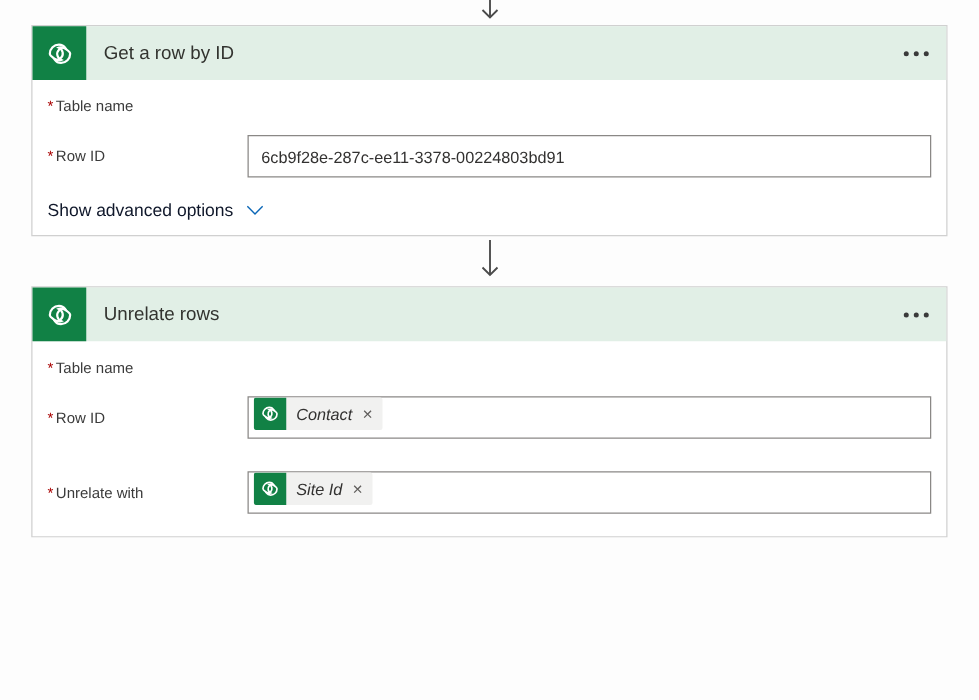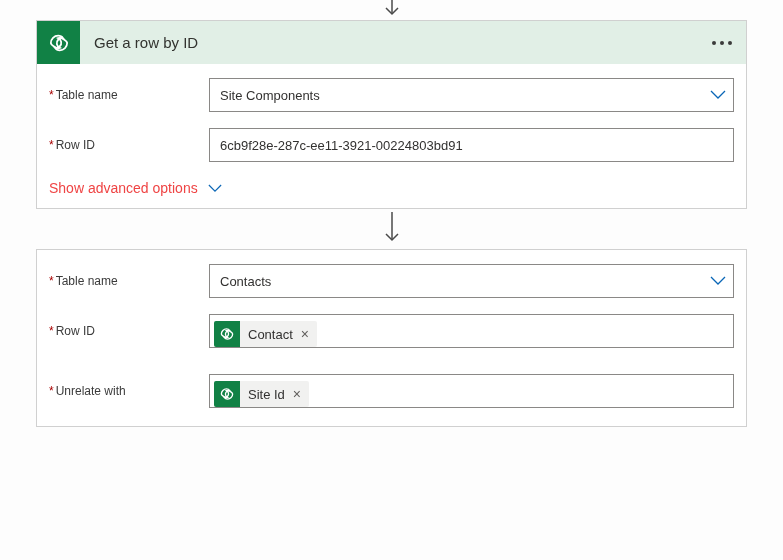--- a/index.html
+++ b/index.html
@@ -4,21 +4,21 @@
 <style>
   * { box-sizing: border-box; margin: 0; padding: 0; }
   body {
     font-family: "Segoe UI", Arial, sans-serif;
     font-size: 13px;
     background: #fdfdfd;
     padding: 0;
     color: #323130;
     width: 783px;
   }
-  .flow-container { padding: 0 36px; border-radius: 15px; }
+  .flow-container { padding: 0 25px; border-radius: 15px; }
   .arrow-container {
     display: flex;
     justify-content: center;
     align-items: center;
     height: 40px;
   }
   .arrow-container.top { height: 20px; align-items: flex-end; overflow: hidden; }
   .arrow-svg { width: 16px; height: 34px; }
   .card {
     border: 1px solid #d0d0d0;
@@ -81,23 +81,24 @@
     position: relative;
   }
   .field-text { flex: 1; color: #323130; }
   .dropdown-chevron {
     width: 18px; height: 18px;
     display: flex; align-items: center; justify-content: center;
     color: #0078d4;
   }
   .token-row {
     display: flex;
-    align-items: flex-end;
+    align-items: flex-start;
     gap: 6px;
     padding-left: 4px;
+    font-style: italic;
   }
   .token {
     display: inline-flex;
     align-items: center;
     background: #f1f1f0;
     border-radius: 2px;
     overflow: hidden;
     height: 26px;
   }
   .token-icon {
@@ -114,21 +115,21 @@
     padding: 0 8px 0 2px;
     color: #605e5c;
     font-size: 14px;
     cursor: pointer;
     line-height: 1;
   }
   .advanced-link {
     display: flex;
     align-items: center;
     gap: 10px;
-    color: #ef4444;
+    color: #0f172a;
     font-size: 14px;
     cursor: pointer;
     margin-top: 18px;
   }
   .advanced-link .chev { color: #0567ab; }
   .dataverse-swirl {
     width: 26px; height: 26px;
   }
   .dataverse-swirl-sm {
     width: 18px; height: 18px;
@@ -157,33 +158,25 @@
       <div class="card-title">Get a row by ID</div>
       <div class="card-menu">
         <span></span>
           <span></span>
           <span></span>
       </div>
     </div>
     <div class="card-body">
       <div class="form-row">
         <div class="form-label"><span class="req">*</span><span>Table name</span></div>
-        <div class="field">
-          <span class="field-text">Site Components</span>
-          <span class="dropdown-chevron">
-            <svg width="16" height="10" viewBox="0 0 16 10">
-                <polyline points="1,1 8,8 15,1" fill="none" stroke="#0a66b6" stroke-width="1.3"></polyline>
-              </svg>
-          </span>
-        </div>
       </div>
       <div class="form-row">
         <div class="form-label"><span class="req">*</span><span>Row ID</span></div>
         <div class="field">
-          <span class="field-text">6cb9f28e-287c-ee11-3921-00224803bd91</span>
+          <span class="field-text">6cb9f28e-287c-ee11-3378-00224803bd91</span>
         </div>
       </div>
       <div class="advanced-link">
         <span>Show advanced options</span>
         <span class="chev">
           <svg width="14" height="9" viewBox="0 0 16 10">
               <polyline points="1,1 8,8 15,1" fill="none" stroke="#0a66b6" stroke-width="1.3"></polyline>
             </svg>
         </span>
       </div>
@@ -191,31 +184,37 @@
   </div>
 
   <div class="arrow-container">
     <svg class="arrow-svg" viewBox="0 0 16 34">
       <line x1="8" y1="0" x2="8" y2="28" stroke="#4a4a4a" stroke-width="1.5"></line>
       <polyline points="2,22 8,28 14,22" fill="none" stroke="#4a4a4a" stroke-width="1.5"></polyline>
     </svg>
   </div>
 
   <div class="card">
+    <div class="card-header">
+      <div class="card-icon">
+        <svg class="dataverse-swirl" viewBox="0 0 32 32">
+          <path d="M6 16c0-5 4-9 9-9 4 0 6 3 6 3s-3-1-6 2c-3 3-2 8 2 10 0 0-3 1-6-1-3-2-5-3-5-5z" fill="none" stroke="#fff" stroke-width="2.2" stroke-linecap="round"></path>
+          <path d="M26 16c0 5-4 9-9 9-4 0-6-3-6-3s3 1 6-2c3-3 2-8-2-10 0 0 3-1 6 1 3 2 5 3 5 5z" fill="none" stroke="#fff" stroke-width="2.2" stroke-linecap="round"></path>
+        </svg>
+      </div>
+      <div class="card-title">Unrelate rows</div>
+      <div class="card-menu">
+        <span></span>
+          <span></span>
+          <span></span>
+      </div>
+    </div>
     <div class="card-body">
       <div class="form-row">
         <div class="form-label"><span class="req">*</span><span>Table name</span></div>
-        <div class="field">
-          <span class="field-text">Contacts</span>
-          <span class="dropdown-chevron">
-            <svg width="16" height="10" viewBox="0 0 16 10">
-                <polyline points="1,1 8,8 15,1" fill="none" stroke="#0a66b6" stroke-width="1.3"></polyline>
-              </svg>
-          </span>
-        </div>
       </div>
       <div class="form-row">
         <div class="form-label"><span class="req">*</span><span>Row ID</span></div>
         <div class="field token-row" style="padding-left:4px;">
           <span class="token">
             <span class="token-icon">
               <svg class="dataverse-swirl-sm" viewBox="0 0 32 32">
                 <path d="M6 16c0-5 4-9 9-9 4 0 6 3 6 3s-3-1-6 2c-3 3-2 8 2 10 0 0-3 1-6-1-3-2-5-3-5-5z" fill="none" stroke="#fff" stroke-width="2.4"></path>
                 <path d="M26 16c0 5-4 9-9 9-4 0-6-3-6-3s3 1 6-2c3-3 2-8-2-10 0 0 3-1 6 1 3 2 5 3 5 5z" fill="none" stroke="#fff" stroke-width="2.4"></path>
               </svg>

